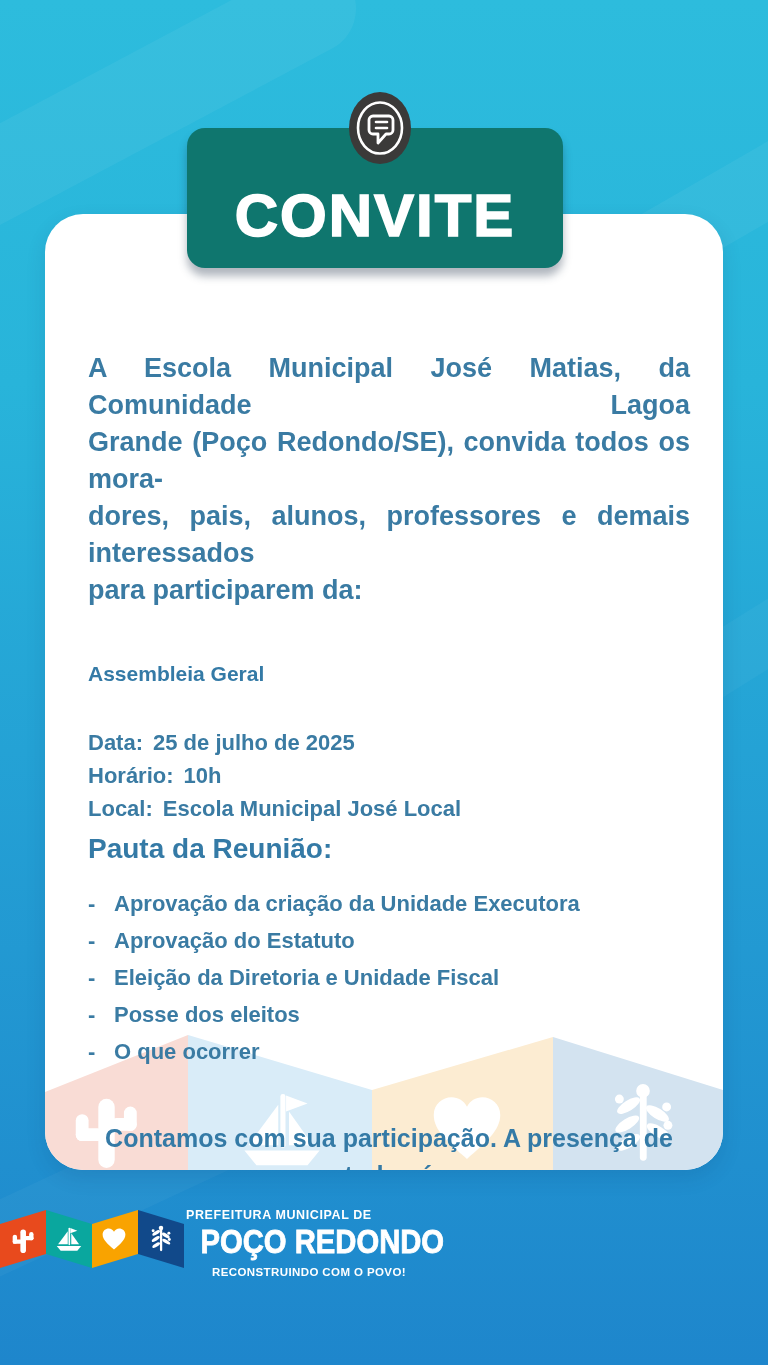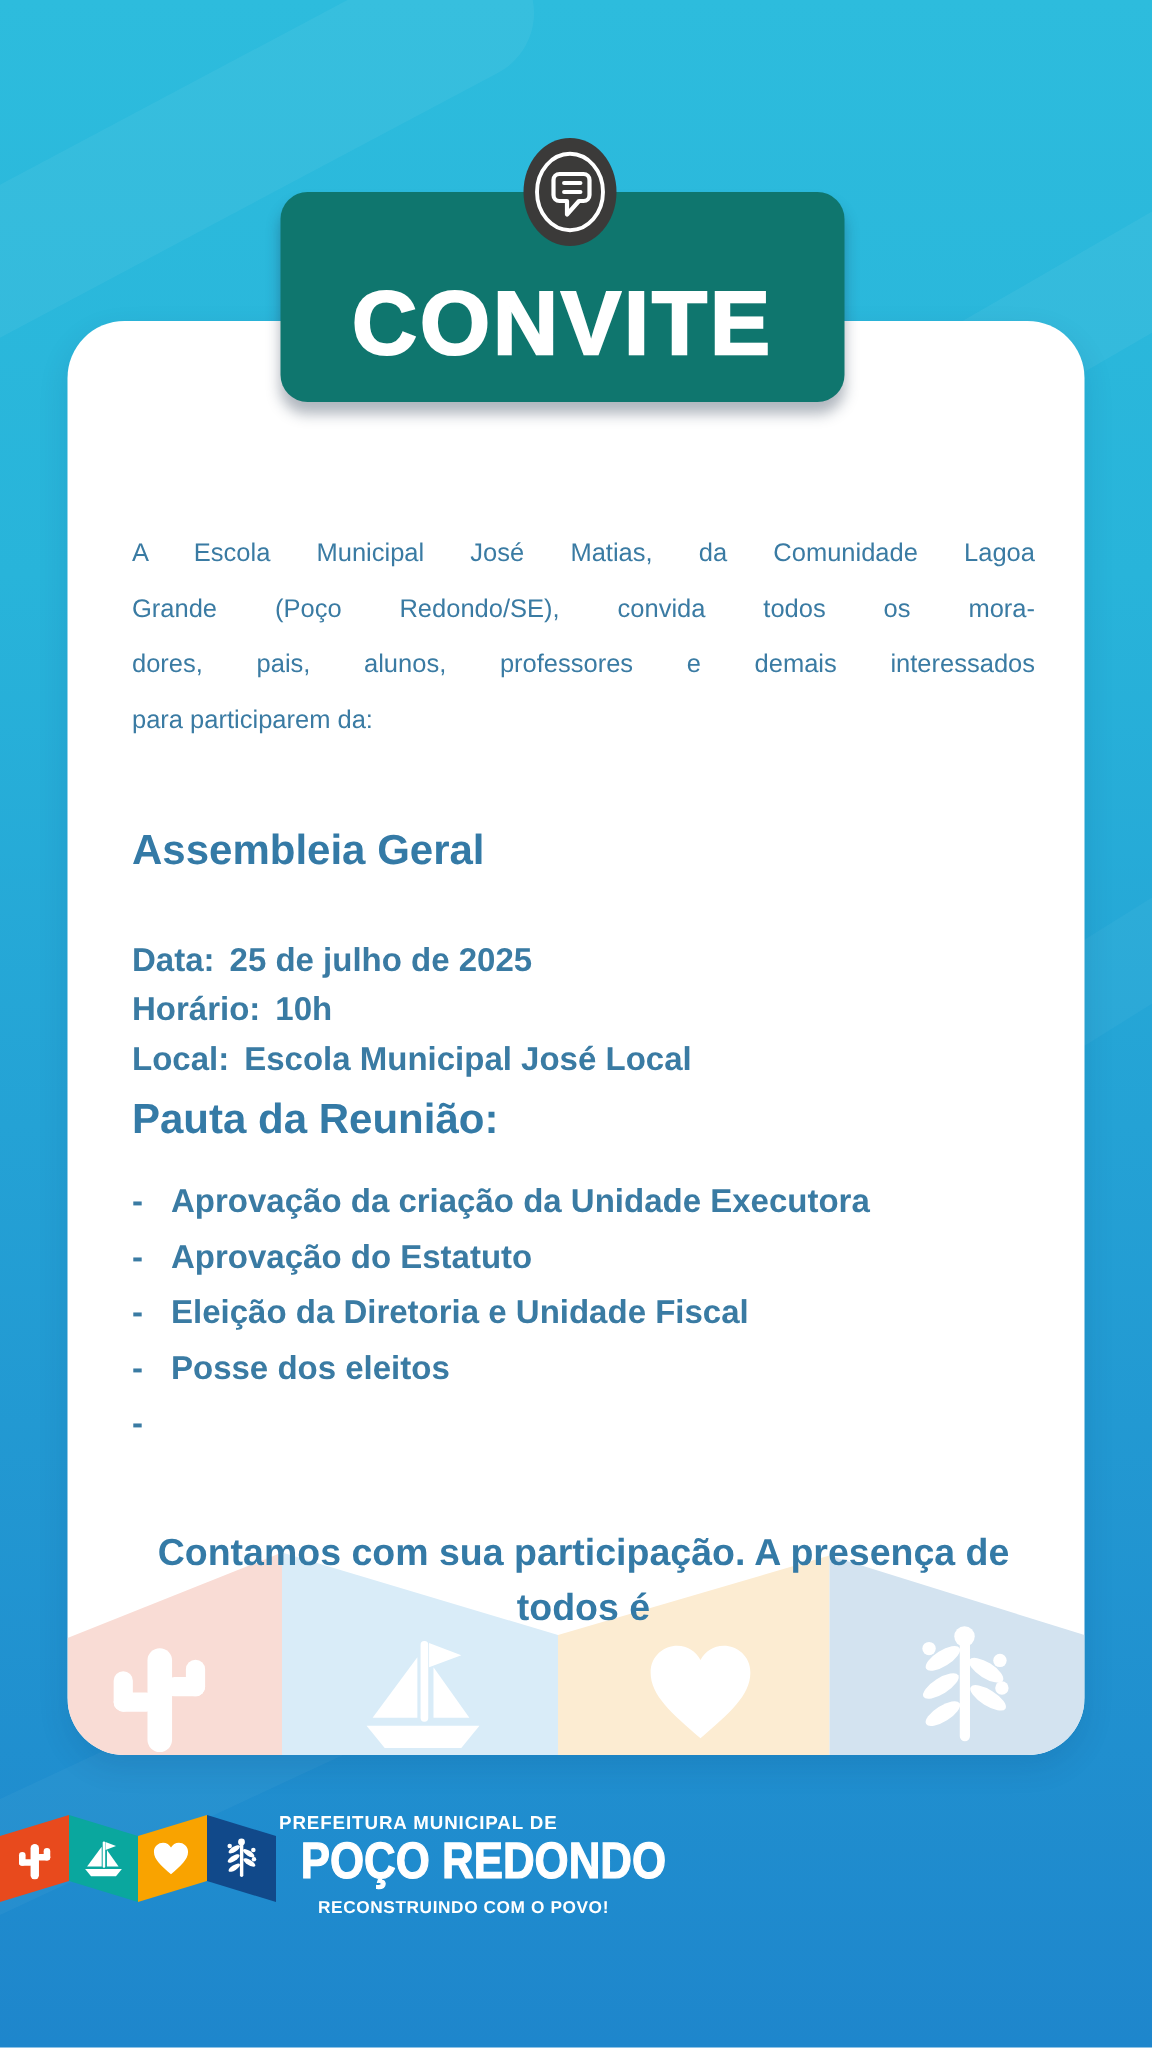--- a/index.html
+++ b/index.html
@@ -16,25 +16,25 @@
   .s4{width:420px;height:70px;left:-150px;bottom:120px;transform:rotate(-25deg);border-radius:60px;opacity:.035;}
 
   
   .card{
     position:absolute;left:45px;top:214px;width:678px;height:956px;
     background:#ffffff;border-radius:38px;overflow:hidden;
     box-shadow:0 8px 20px rgba(0,40,90,.12);
   }
   .card-content{position:relative;z-index:2;padding:0 33px 0 43px;}
 
-  .intro{margin-top:136px;color:#3a7ba3;font-weight:400;font-size:17px;line-height:37px;}
+  .intro{margin-top:136px;color:#3a7ba3;font-weight:700;font-size:27px;line-height:37px;}
   .intro-line{text-align:justify;text-align-last:justify;}
   .intro-line.last{text-align:center;text-align-last:left;}
 
-  .event-title{margin-top:53px;color:#347aa6;font-weight:700;font-size:28px;}
+  .event-title{margin-top:53px;color:#347aa6;font-weight:700;font-size:21px;}
 
   .details{margin-top:40px;color:#3a7ba3;font-weight:700;font-size:22px;line-height:33px;}
   .detail-row .lbl{margin-right:10px;}
 
   .agenda-title{margin-top:8px;color:#347aa6;font-weight:700;font-size:28px;}
   .agenda{margin-top:20px;color:#3a7ba3;font-weight:700;font-size:22px;line-height:37px;}
   .agenda-item{display:flex;}
   .agenda-item .dash{width:26px;flex:0 0 26px;}
 
   .closing{margin-top:50px;color:#347aa6;font-weight:700;font-size:25px;line-height:37px;text-align:center;}
@@ -164,20 +164,21 @@
       <div class="agenda-item">
         <span class="dash">-</span>
           <span>Eleição da Diretoria e Unidade Fiscal</span>
       </div>
       <div class="agenda-item">
         <span class="dash">-</span>
           <span>Posse dos eleitos</span>
       </div>
       <div class="agenda-item">
         <span class="dash">-</span>
+          <span>O que ocorrer</span>
       </div>
     </div>
 
     <div class="closing">
       <div>Contamos com sua participação. A presença de todos é</div>
 
     </div>
   </div>
 </div>
 

